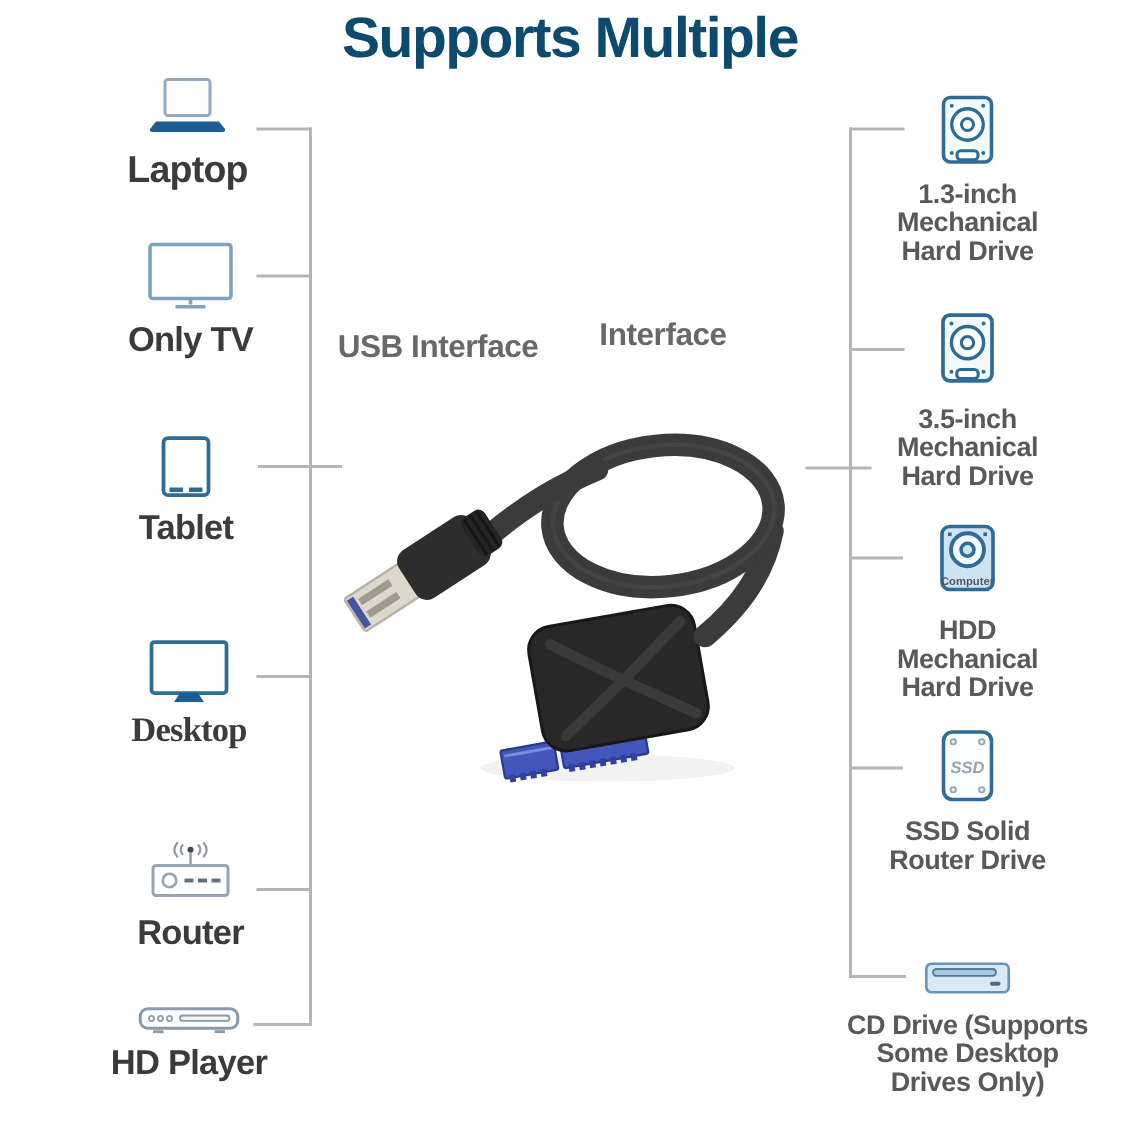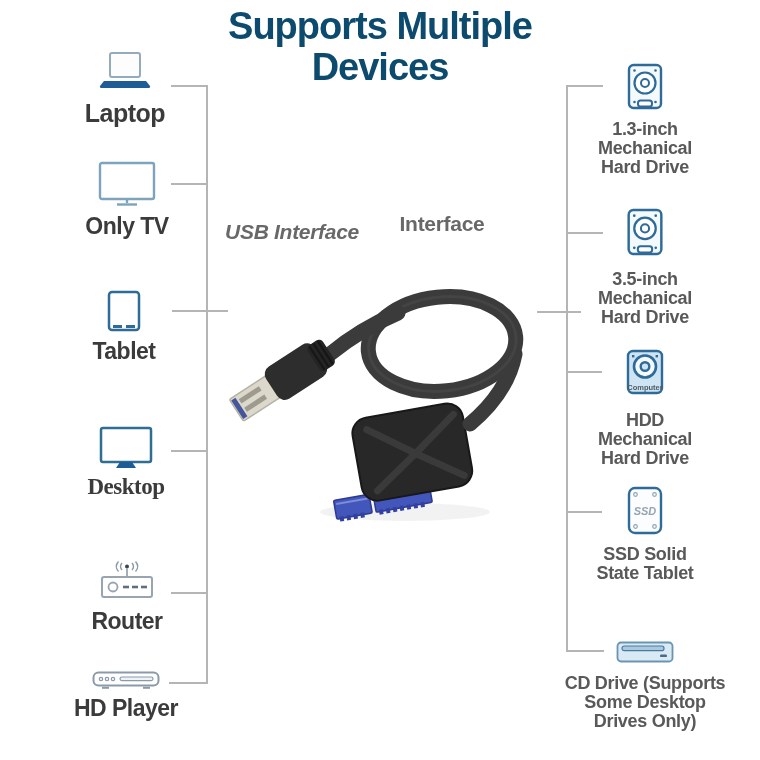--- a/index.html
+++ b/index.html
@@ -27,40 +27,39 @@
   .hline{height:2px;}
   svg{display:block;margin:0 auto;}
 </style>
 </head>
 <body>
 
 <div id="stage">
 
   <div class="title">
     <div>Supports Multiple</div>
-    <div>Devices</div>
   </div>
 
   <div class="line vline" style="left:206px;top:85px;height:599px;"></div>
   <div class="line hline" style="left:171px;top:85px;width:37px;"></div>
   <div class="line hline" style="left:171px;top:183px;width:37px;"></div>
   <div class="line hline" style="left:172px;top:310px;width:56px;"></div>
   <div class="line hline" style="left:171px;top:450px;width:37px;"></div>
   <div class="line hline" style="left:171px;top:592px;width:37px;"></div>
   <div class="line hline" style="left:169px;top:682px;width:39px;"></div>
 
   <div class="line vline" style="left:566px;top:85px;height:567px;"></div>
   <div class="line hline" style="left:566px;top:85px;width:37px;"></div>
   <div class="line hline" style="left:566px;top:232px;width:37px;"></div>
   <div class="line hline" style="left:537px;top:311px;width:44px;"></div>
   <div class="line hline" style="left:566px;top:371px;width:36px;"></div>
   <div class="line hline" style="left:566px;top:511px;width:36px;"></div>
   <div class="line hline" style="left:566px;top:650px;width:38px;"></div>
 
-  <div class="mid-label" style="left:207px;top:221px;width:170px;font-style:italic;">USB Interface</div>
+  <div class="mid-label" style="left:207px;top:221px;width:170px;">USB Interface</div>
   <div class="mid-label" style="left:367px;top:213px;width:150px;">
     <div>Interface</div>
   </div>
 
   <div class="dev-item" style="left:40px;top:50px;">
     <svg width="56" height="44" viewBox="0 0 56 44">
       <rect x="13" y="3" width="30" height="24" rx="2" fill="#fdfdfd" stroke="#93abbc" stroke-width="2"></rect>
       <path d="M7 31 h42 l4 5 q0.6 2 -2 2 h-46 q-2.6 0 -2 -2 z" fill="#1d5c94"></path>
     </svg>
     <div class="dev-label big">Laptop</div>
@@ -178,21 +177,21 @@
     <svg width="36" height="49" viewBox="0 0 36 49">
       <rect x="2" y="2" width="32" height="45" rx="6" fill="#fbfdfe" stroke="#2e6b99" stroke-width="2.4"></rect>
       <circle cx="8.5" cy="8.5" r="1.8" fill="none" stroke="#8fa5b3" stroke-width="1.2"></circle>
       <circle cx="27.5" cy="8.5" r="1.8" fill="none" stroke="#8fa5b3" stroke-width="1.2"></circle>
       <circle cx="8.5" cy="40.5" r="1.8" fill="none" stroke="#8fa5b3" stroke-width="1.2"></circle>
       <circle cx="27.5" cy="40.5" r="1.8" fill="none" stroke="#8fa5b3" stroke-width="1.2"></circle>
       <text x="18" y="29" text-anchor="middle" font-size="11" font-weight="bold" font-style="italic" fill="#97a5b0" font-family="Liberation Sans, sans-serif">SSD</text>
     </svg>
     <div class="drive-label" style="">
       <div>SSD Solid</div>
-      <div>State Tablet</div>
+      <div>Router Drive</div>
     </div>
   </div>
 
   <div class="drive-item" style="left:540px;top:641px;">
     <svg width="58" height="23" viewBox="0 0 58 23">
       <rect x="1.5" y="1.5" width="55" height="19" rx="3.5" fill="#daeaf5" stroke="#6a94b3" stroke-width="1.8"></rect>
       <rect x="6" y="5" width="42" height="4.6" rx="2.2" fill="#aac9e0" stroke="#4a7a9e" stroke-width="1.2"></rect>
       <rect x="44" y="13.5" width="7" height="2.6" rx="1.2" fill="#4a6a85"></rect>
     </svg>
     <div class="drive-label">

